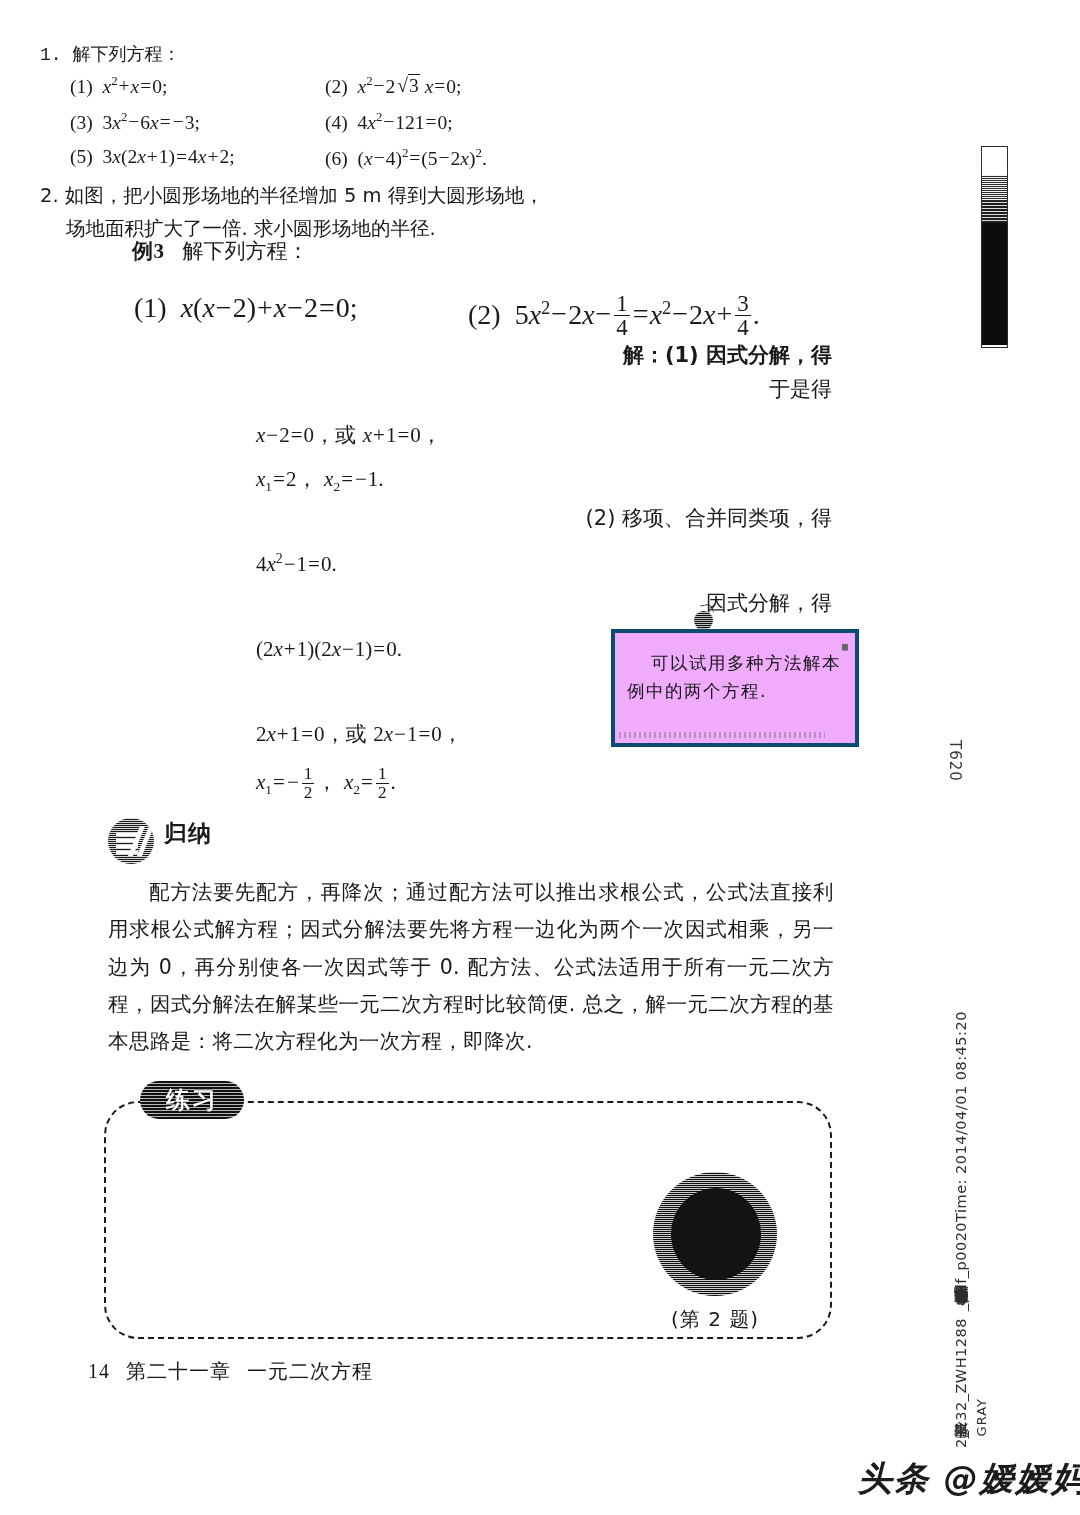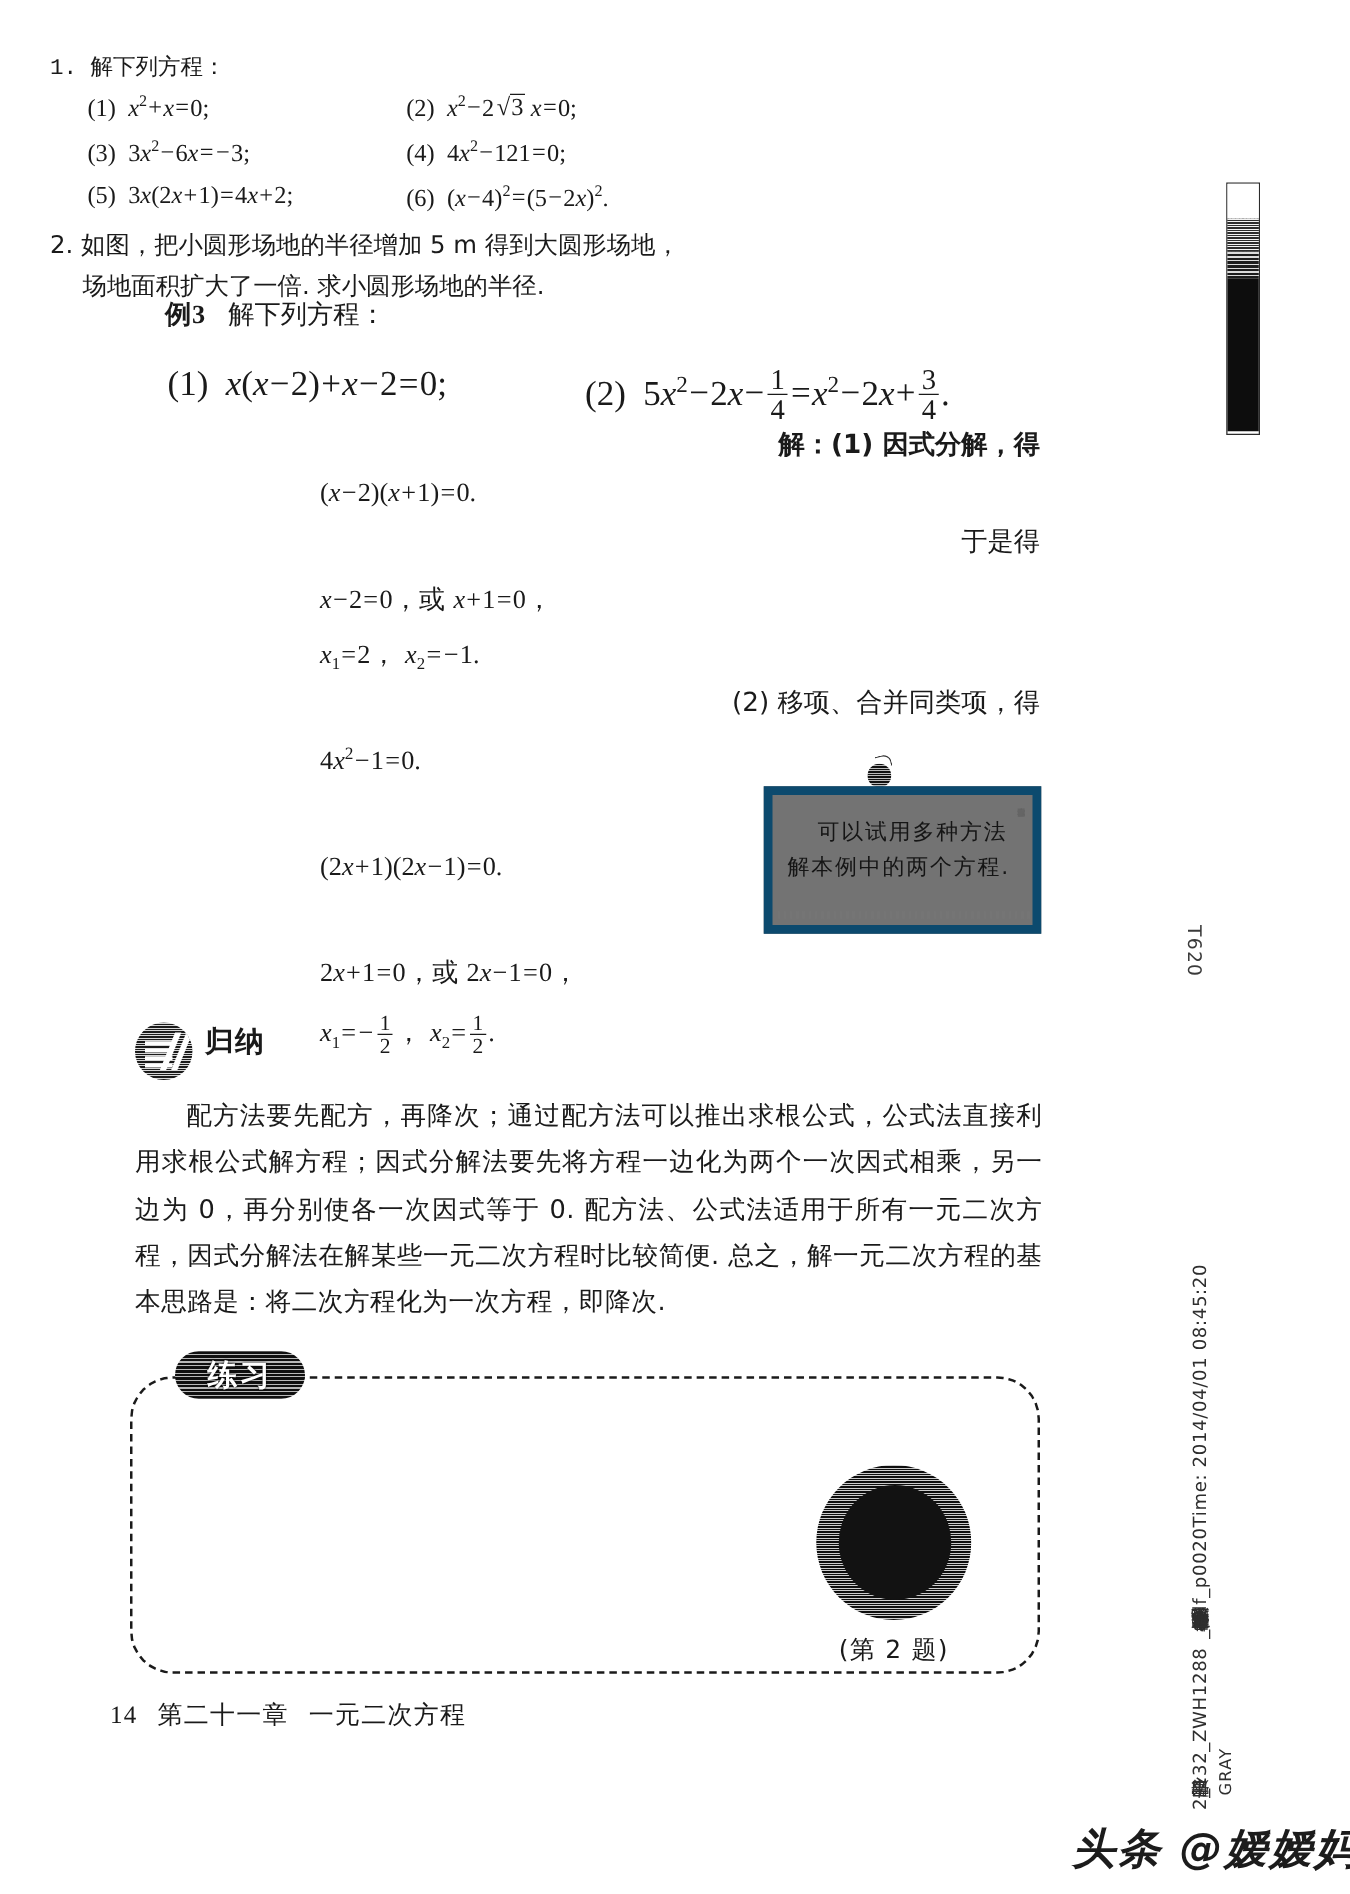--- a/index.html
+++ b/index.html
@@ -114,24 +114,24 @@
   .ind2 { padding-left: 124px; }
   .gap-s { height: 7px; }
 
   .mathline { font-size: 21px; line-height: 2.1; white-space: nowrap; }
 
   
   #note {
     position: absolute;
     left: 611px;
     top: 629px;
-    width: 222px;
+    width: 248px;
     height: 118px;
-    border: 7px solid #0c4a6e;
-    background: #737373;
+    border: 4px solid #0c4a6e;
+    background: #f0abfc;
     box-sizing: border-box;
     overflow: hidden;
   }
   #note .note-text {
     font-family: "DejaVu Sans", "Liberation Sans", sans-serif;
     font-size: 17.5px;
     line-height: 1.62;
     color: #151515;
     padding: 16px 10px 0 12px;
     text-indent: 24px;
@@ -417,23 +417,20 @@
       <span class="col1">
         <span class="mn">(1)</span>&nbsp;&nbsp;<span class="mi">x</span><span class="mn">(</span><span class="mi">x</span><span class="op">−</span><span class="mn">2)</span><span class="op">+</span><span class="mi">x</span><span class="op">−</span><span class="mn">2</span><span class="op">=</span><span class="mn">0</span><span class="mn">;</span>
       </span>
       <span class="col2">
         <span class="mn">(2)</span>&nbsp;&nbsp;<span class="mn">5</span><span class="mi">x</span><span class="sup">2</span><span class="op">−</span><span class="mn">2</span><span class="mi">x</span><span class="op">−</span><span class="frac"><span class="num mn">1</span><span class="den mn">4</span></span><span class="op">=</span><span class="mi">x</span><span class="sup">2</span><span class="op">−</span><span class="mn">2</span><span class="mi">x</span><span class="op">+</span><span class="frac"><span class="num mn">3</span><span class="den mn">4</span></span><span class="mn">.</span>
       </span>
     </div>
 
     <div class="line zh ind1"><span style="font-weight:bold">解：(1) 因式分解，得</span></div>
 
-    <div class="mathline ind2">
-      <span class="mn">(</span><span class="mi">x</span><span class="op">−</span><span class="mn">2)(</span><span class="mi">x</span><span class="op">+</span><span class="mn">1)</span><span class="op">=</span><span class="mn">0.</span>
-    </div>
 
     <div class="line zh ind1">于是得</div>
 
     <div class="gap-s"></div>
 
     <div class="mathline ind2">
       <span class="mi">x</span><span class="op">−</span><span class="mn">2</span><span class="op">=</span><span class="mn">0</span><span class="cn">，或&nbsp;</span><span class="mi">x</span><span class="op">+</span><span class="mn">1</span><span class="op">=</span><span class="mn">0</span><span class="cn">，</span>
     </div>
     <div class="mathline ind2">
       <span class="mi">x</span><span class="sub">1</span><span class="op">=</span><span class="mn">2</span><span class="cn">，&nbsp;</span><span class="mi">x</span><span class="sub">2</span><span class="op">=</span><span class="op">−</span><span class="mn">1.</span>

